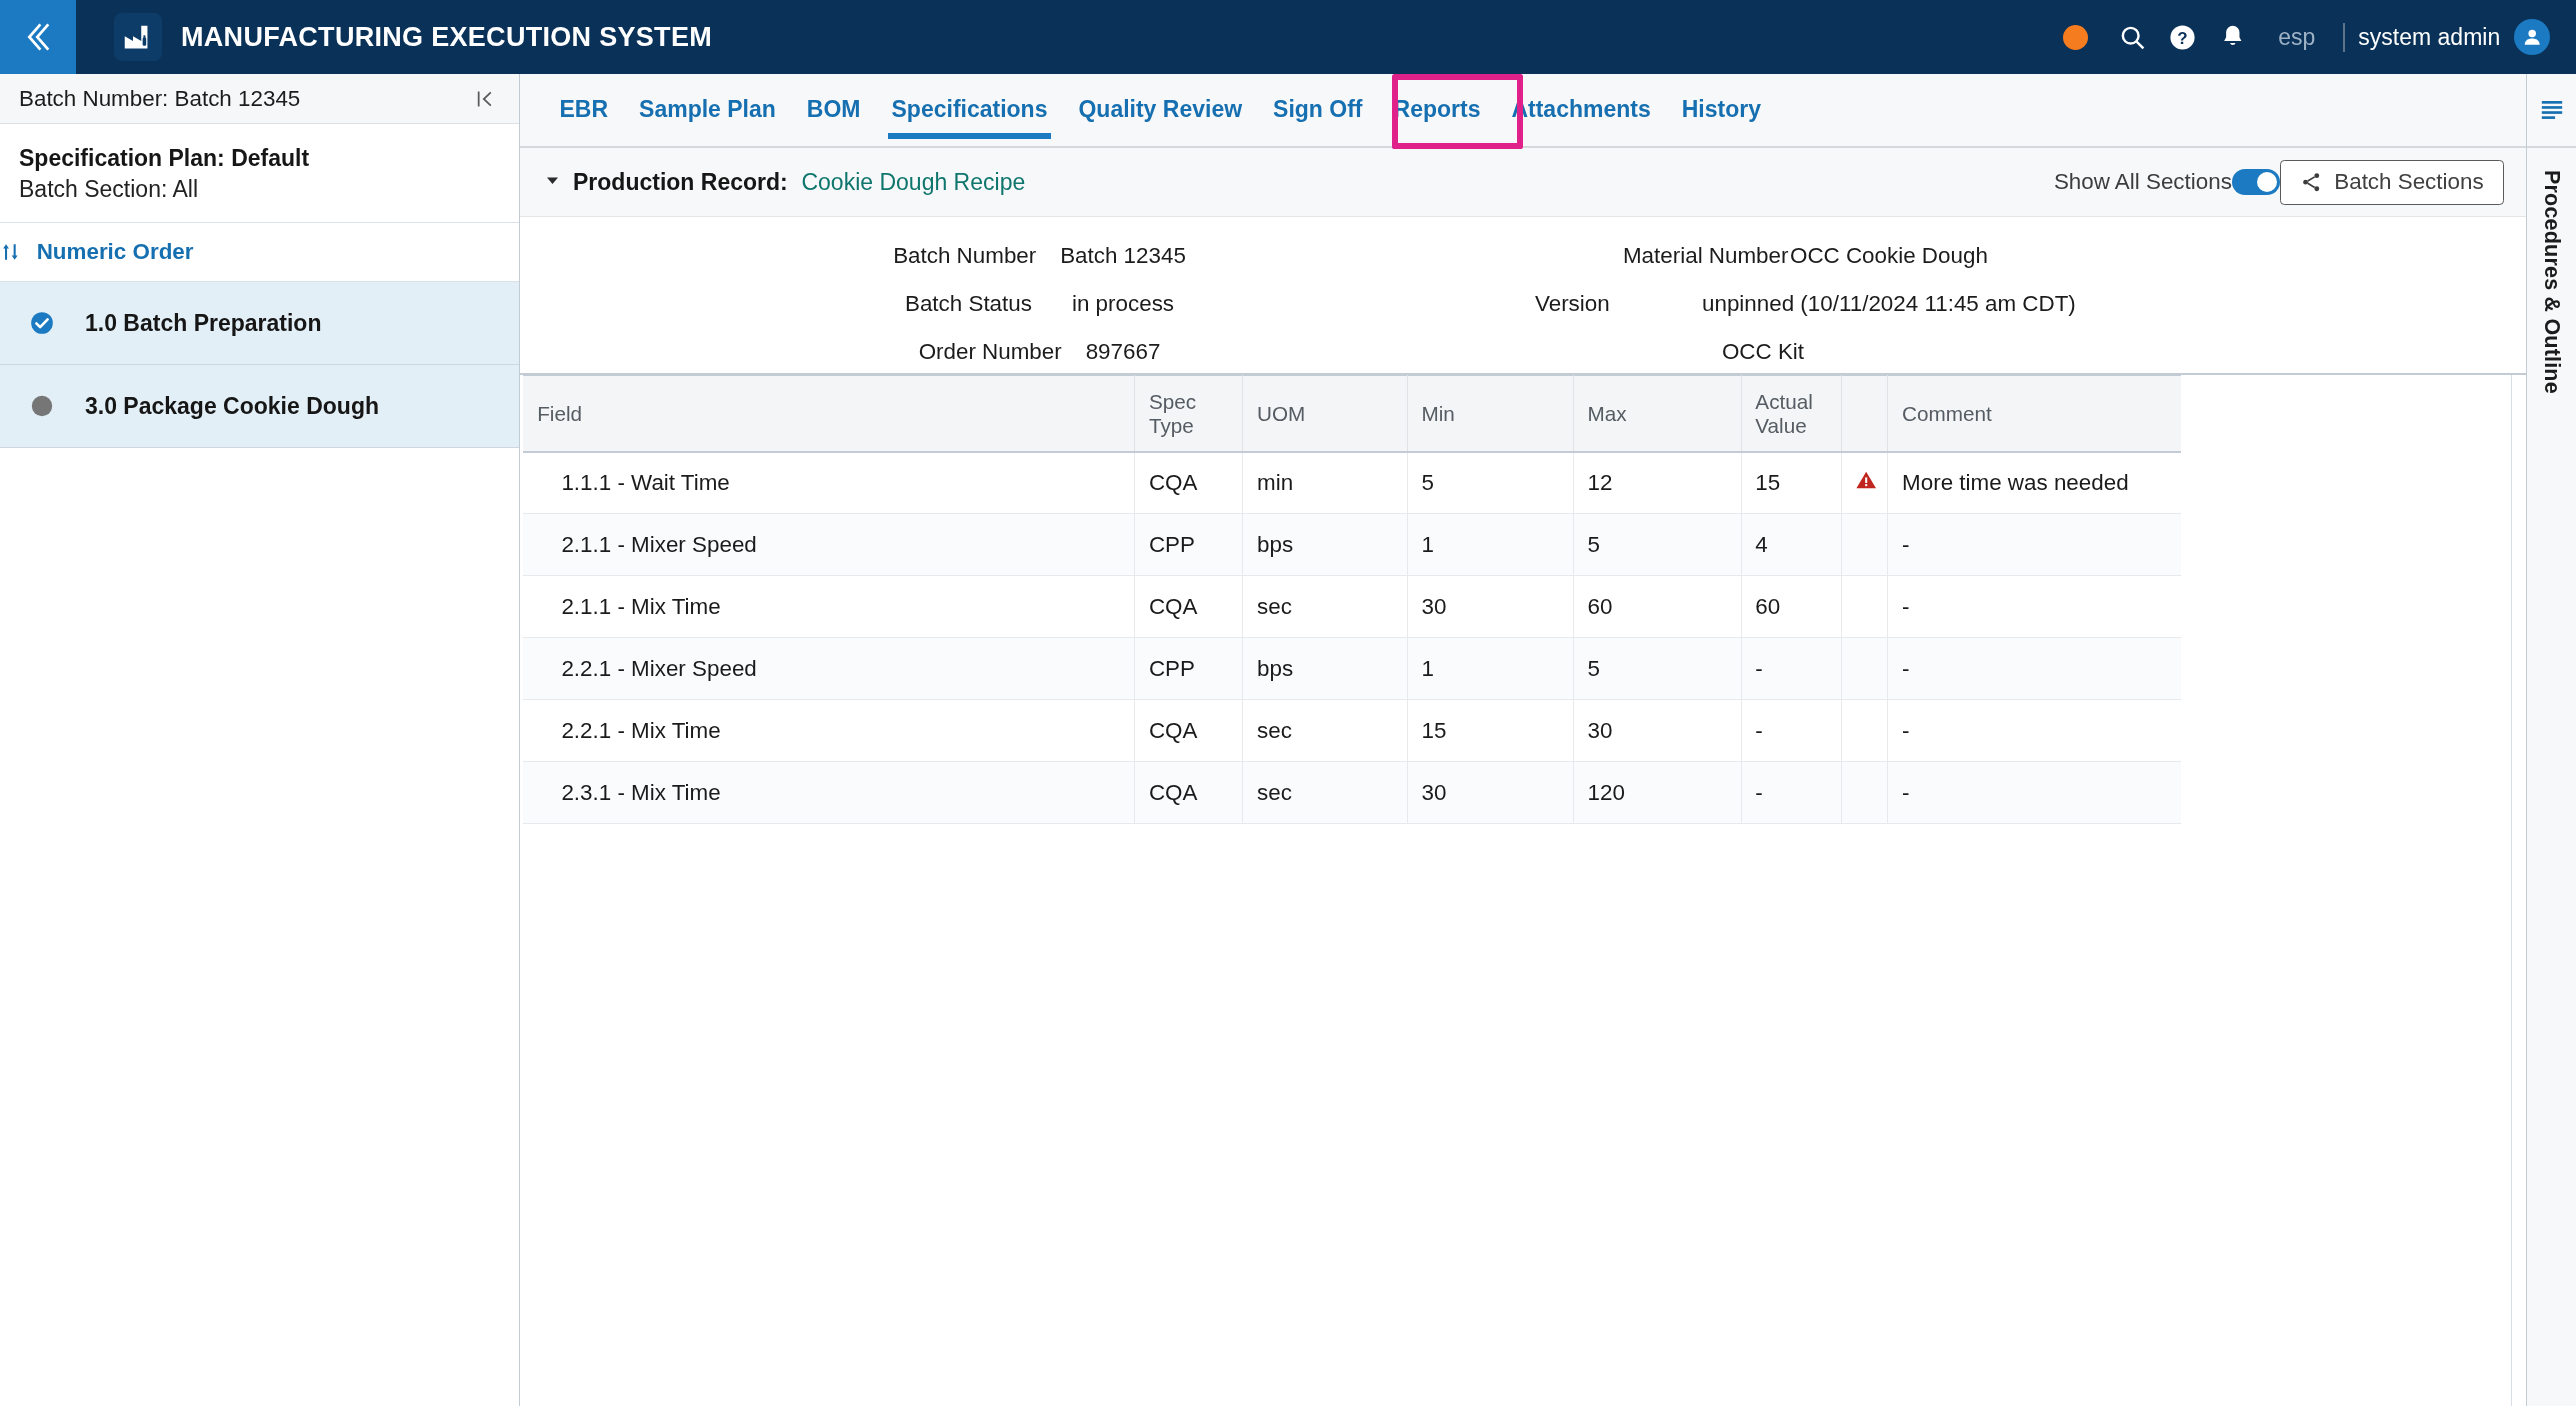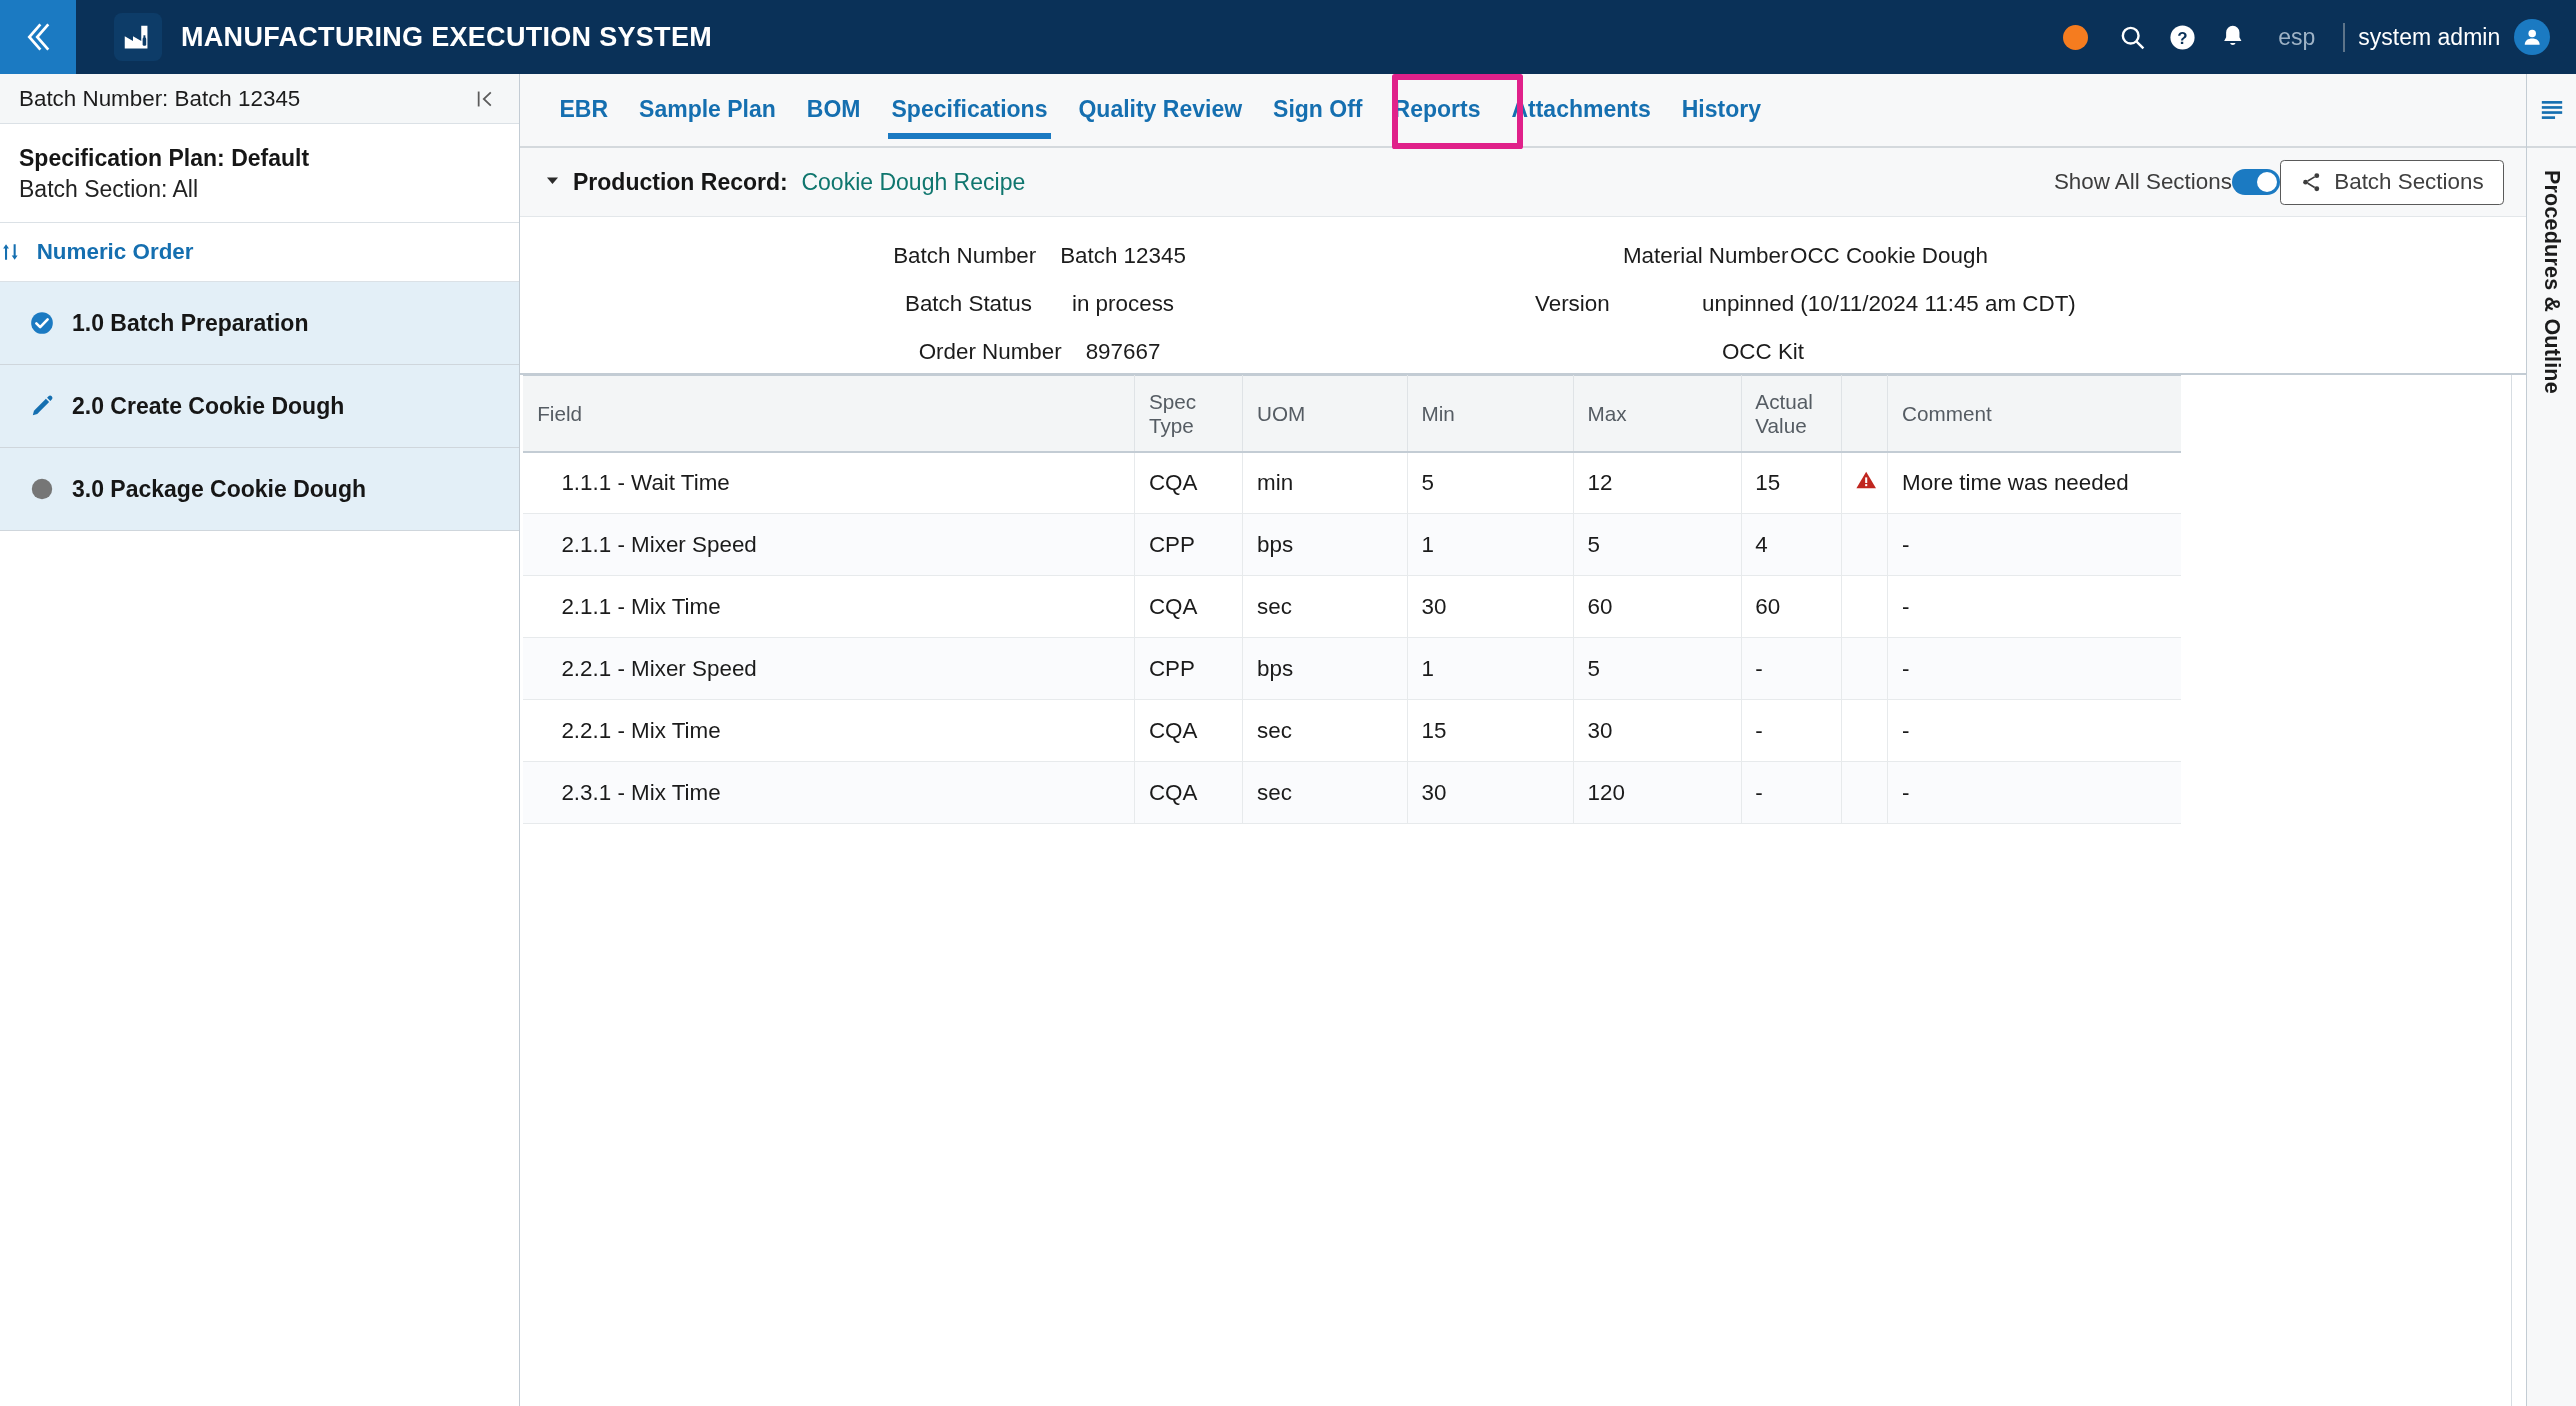--- a/index.html
+++ b/index.html
@@ -86,21 +86,21 @@
   .sb-plan .t1 { font-size: 23px; font-weight: bold; color: #161616; line-height: 1.35; }
   .sb-plan .t2 { font-size: 23px; color: #222; line-height: 1.35; }
   .sb-order {
     height: 59px; flex: 0 0 59px; display: flex; align-items: center;
     border-bottom: 1.7px solid #dbe1e6;
     cursor: pointer; gap: 16px;
   }
   .sb-order .txt { color: #156fb0; font-size: 22.4px; font-weight: bold; }
   .sb-item {
     height: 83px; flex: 0 0 83px; display: flex; align-items: center;
-    padding-left: 29px; gap: 17px;
+    padding-left: 29px; gap: 30px;
     background: #e3eff7; border-bottom: 1.7px solid #cfd6dc;
     cursor: pointer;
   }
   .sb-item .txt { font-size: 23px; color: #161616; font-weight: bold; }
   .sb-rest { flex: 1 1 auto; background: #ffffff; }
 
   
   .main { flex: 1 1 auto; display: flex; flex-direction: column; min-width: 0; min-height: 0; background: #ffffff; }
 
   .tabs-row {
@@ -298,27 +298,20 @@
     </div>
 
     <div class="sb-item">
       <svg width="26" height="26" viewBox="0 0 24 24">
         <circle cx="12" cy="12" r="10" fill="#1b7ac2"></circle>
         <path d="M6.8 12.3 L10.3 15.8 L17.2 8.6" fill="none" stroke="#ffffff" stroke-width="2.4" stroke-linecap="round" stroke-linejoin="round"></path>
       </svg>
       <span class="txt">1.0 Batch Preparation</span>
     </div>
 
-    <div class="sb-item">
-      <svg width="26" height="26" viewBox="0 0 24 24">
-        <path d="M3.5 20.5 L4.6 16.4 L15.6 5.4 L18.6 8.4 L7.6 19.4 Z" fill="#156fb0"></path>
-        <path d="M16.7 4.3 L18.0 3.0 A1.7 1.7 0 0 1 21.0 6.0 L19.7 7.3 Z" fill="#156fb0"></path>
-      </svg>
-      <span class="txt">2.0 Create Cookie Dough</span>
-    </div>
 
     <div class="sb-item">
       <svg width="26" height="26" viewBox="0 0 24 24">
         <circle cx="12" cy="12" r="9.4" fill="#767676"></circle>
       </svg>
       <span class="txt">3.0 Package Cookie Dough</span>
     </div>
 
     <div class="sb-rest"></div>
   </div>

